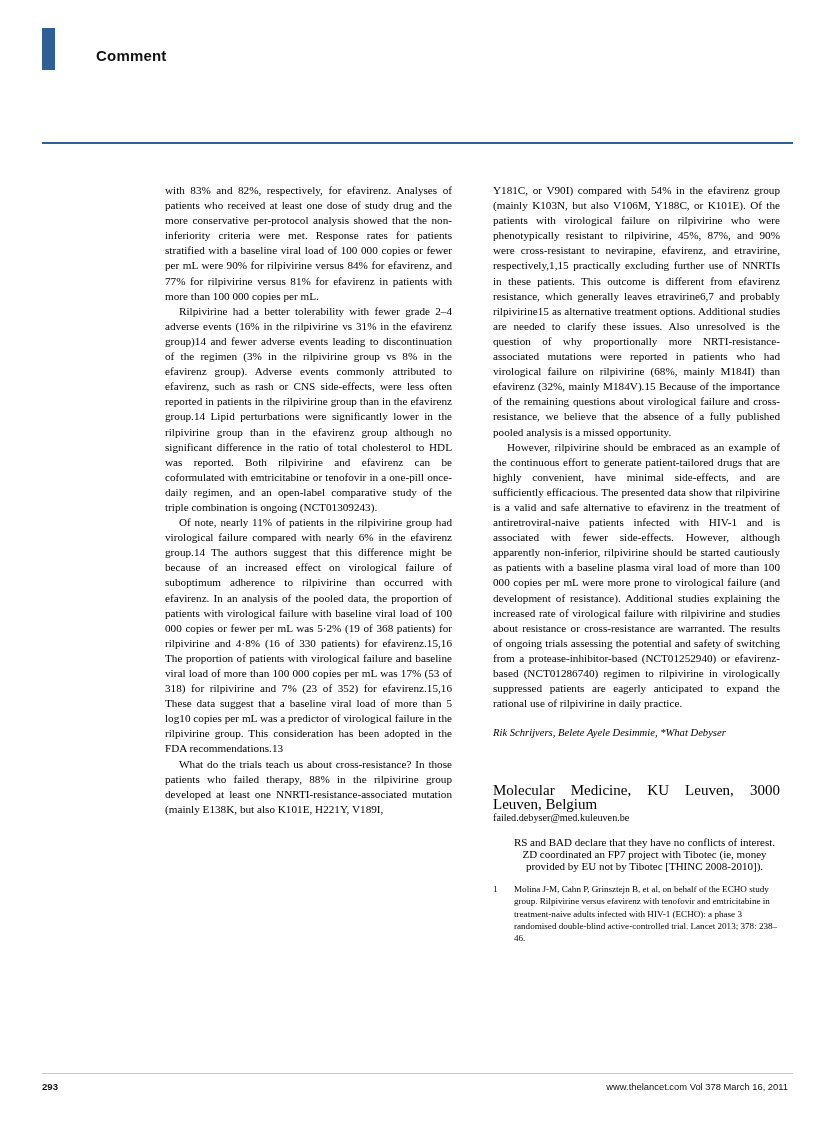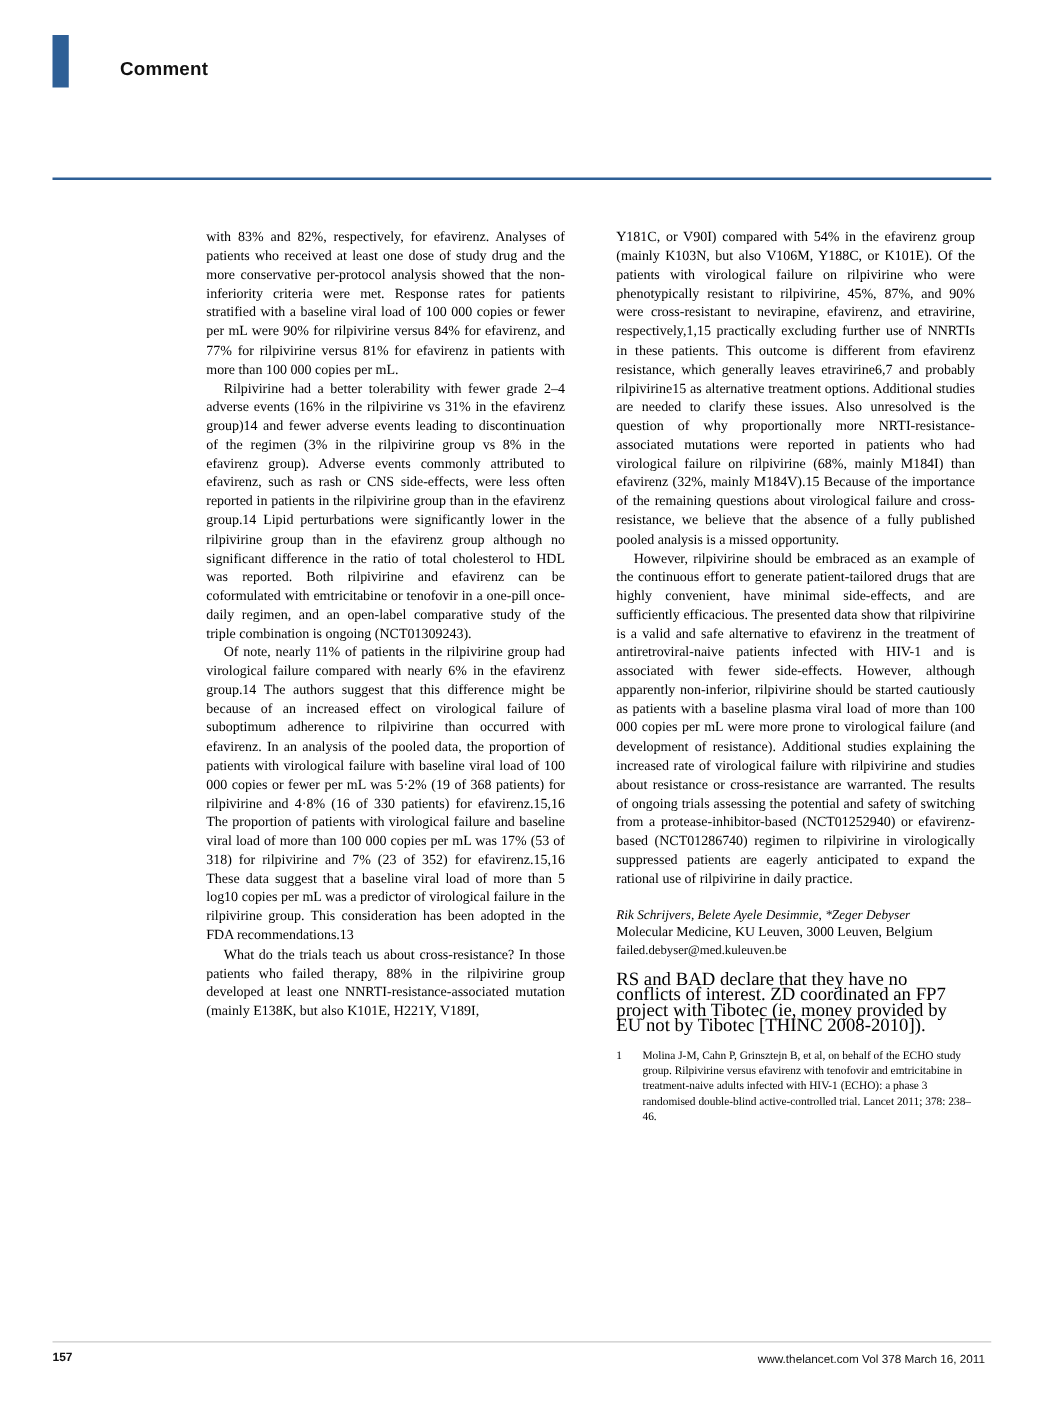--- a/index.html
+++ b/index.html
@@ -76,33 +76,35 @@
   }
   
   .authors {
     margin-top: 15px;
     font-style: italic;
     font-size: 10.6px;
     line-height: 14px;
   }
   .affil {
     font-style: normal;
-    font-size: 11px;
+    font-size: 15px;
     line-height: 13.4px;
+    margin-top: 44px;
   }
   .email {
     font-style: normal;
     font-size: 10.2px;
     line-height: 13.4px;
   }
   .disclosure {
     margin-top: 11px;
-    font-size: 15px;
+    font-size: 11px;
     line-height: 12.2px;
-    text-align: left;
+    text-align: center;
+    margin-left: 16px;
   }
   .refs {
     margin-top: 11px;
     font-size: 9.1px;
     line-height: 12.2px;
   }
   .ref-row {
     display: flex;
     gap: 9px;
     align-items: flex-start;
@@ -158,33 +160,33 @@
       <p>with 83% and 82%, respectively, for efavirenz. Analyses of patients who received at least one dose of study drug and the more conservative per-protocol analysis showed that the non-inferiority criteria were met. Response rates for patients stratified with a baseline viral load of 100 000 copies or fewer per mL were 90% for rilpivirine versus 84% for efavirenz, and 77% for rilpivirine versus 81% for efavirenz in patients with more than 100 000 copies per mL.</p>
       <p>Rilpivirine had a better tolerability with fewer grade 2–4 adverse events (16% in the rilpivirine vs 31% in the efavirenz group)14 and fewer adverse events leading to discontinuation of the regimen (3% in the rilpivirine group vs 8% in the efavirenz group). Adverse events commonly attributed to efavirenz, such as rash or CNS side-effects, were less often reported in patients in the rilpivirine group than in the efavirenz group.14 Lipid perturbations were significantly lower in the rilpivirine group than in the efavirenz group although no significant difference in the ratio of total cholesterol to HDL was reported. Both rilpivirine and efavirenz can be coformulated with emtricitabine or tenofovir in a one-pill once-daily regimen, and an open-label comparative study of the triple combination is ongoing (NCT01309243).</p>
       <p>Of note, nearly 11% of patients in the rilpivirine group had virological failure compared with nearly 6% in the efavirenz group.14 The authors suggest that this difference might be because of an increased effect on virological failure of suboptimum adherence to rilpivirine than occurred with efavirenz. In an analysis of the pooled data, the proportion of patients with virological failure with baseline viral load of 100 000 copies or fewer per mL was 5·2% (19 of 368 patients) for rilpivirine and 4·8% (16 of 330 patients) for efavirenz.15,16 The proportion of patients with virological failure and baseline viral load of more than 100 000 copies per mL was 17% (53 of 318) for rilpivirine and 7% (23 of 352) for efavirenz.15,16 These data suggest that a baseline viral load of more than 5 log10 copies per mL was a predictor of virological failure in the rilpivirine group. This consideration has been adopted in the FDA recommendations.13</p>
       <p>What do the trials teach us about cross-resistance? In those patients who failed therapy, 88% in the rilpivirine group developed at least one NNRTI-resistance-associated mutation (mainly E138K, but also K101E, H221Y, V189I,</p>
     </div>
 
     <div class="col col-right">
       <p>Y181C, or V90I) compared with 54% in the efavirenz group (mainly K103N, but also V106M, Y188C, or K101E). Of the patients with virological failure on rilpivirine who were phenotypically resistant to rilpivirine, 45%, 87%, and 90% were cross-resistant to nevirapine, efavirenz, and etravirine, respectively,1,15 practically excluding further use of NNRTIs in these patients. This outcome is different from efavirenz resistance, which generally leaves etravirine6,7 and probably rilpivirine15 as alternative treatment options. Additional studies are needed to clarify these issues. Also unresolved is the question of why proportionally more NRTI-resistance-associated mutations were reported in patients who had virological failure on rilpivirine (68%, mainly M184I) than efavirenz (32%, mainly M184V).15 Because of the importance of the remaining questions about virological failure and cross-resistance, we believe that the absence of a fully published pooled analysis is a missed opportunity.</p>
       <p>However, rilpivirine should be embraced as an example of the continuous effort to generate patient-tailored drugs that are highly convenient, have minimal side-effects, and are sufficiently efficacious. The presented data show that rilpivirine is a valid and safe alternative to efavirenz in the treatment of antiretroviral-naive patients infected with HIV-1 and is associated with fewer side-effects. However, although apparently non-inferior, rilpivirine should be started cautiously as patients with a baseline plasma viral load of more than 100 000 copies per mL were more prone to virological failure (and development of resistance). Additional studies explaining the increased rate of virological failure with rilpivirine and studies about resistance or cross-resistance are warranted. The results of ongoing trials assessing the potential and safety of switching from a protease-inhibitor-based (NCT01252940) or efavirenz-based (NCT01286740) regimen to rilpivirine in virologically suppressed patients are eagerly anticipated to expand the rational use of rilpivirine in daily practice.</p>
 
-      <div class="authors">Rik Schrijvers, Belete Ayele Desimmie, *Zeger Debyser</div>
+      <div class="authors">Rik Schrijvers, Belete Ayele Desimmie, *What Debyser</div>
       <div class="affil">Molecular Medicine, KU Leuven, 3000 Leuven, Belgium</div>
       <div class="email">failed.debyser@med.kuleuven.be</div>
 
       <div class="disclosure">RS and BAD declare that they have no conflicts of interest. ZD coordinated an FP7 project with Tibotec (ie, money provided by EU not by Tibotec [THINC 2008-2010]).</div>
 
       <div class="refs">
         <div class="ref-row">
           <div class="ref-num">1</div>
-          <div class="ref-text">Molina J-M, Cahn P, Grinsztejn B, et al, on behalf of the ECHO study group. Rilpivirine versus efavirenz with tenofovir and emtricitabine in treatment-naive adults infected with HIV-1 (ECHO): a phase 3 randomised double-blind active-controlled trial. Lancet 2011; 378: 238–46.</div>
+          <div class="ref-text">Molina J-M, Cahn P, Grinsztejn B, et al, on behalf of the ECHO study group. Rilpivirine versus efavirenz with tenofovir and emtricitabine in treatment-naive adults infected with HIV-1 (ECHO): a phase 3 randomised double-blind active-controlled trial. Lancet 2013; 378: 238–46.</div>
         </div>
       </div>
     </div>
 
   </div>
 
   <div class="footer-rule"></div>
-  <div class="folio">157</div>
+  <div class="folio">293</div>
   <div class="footer-right">www.thelancet.com   Vol 378   March 16, 2011</div>
 
 </div>
 
 </body></html>

